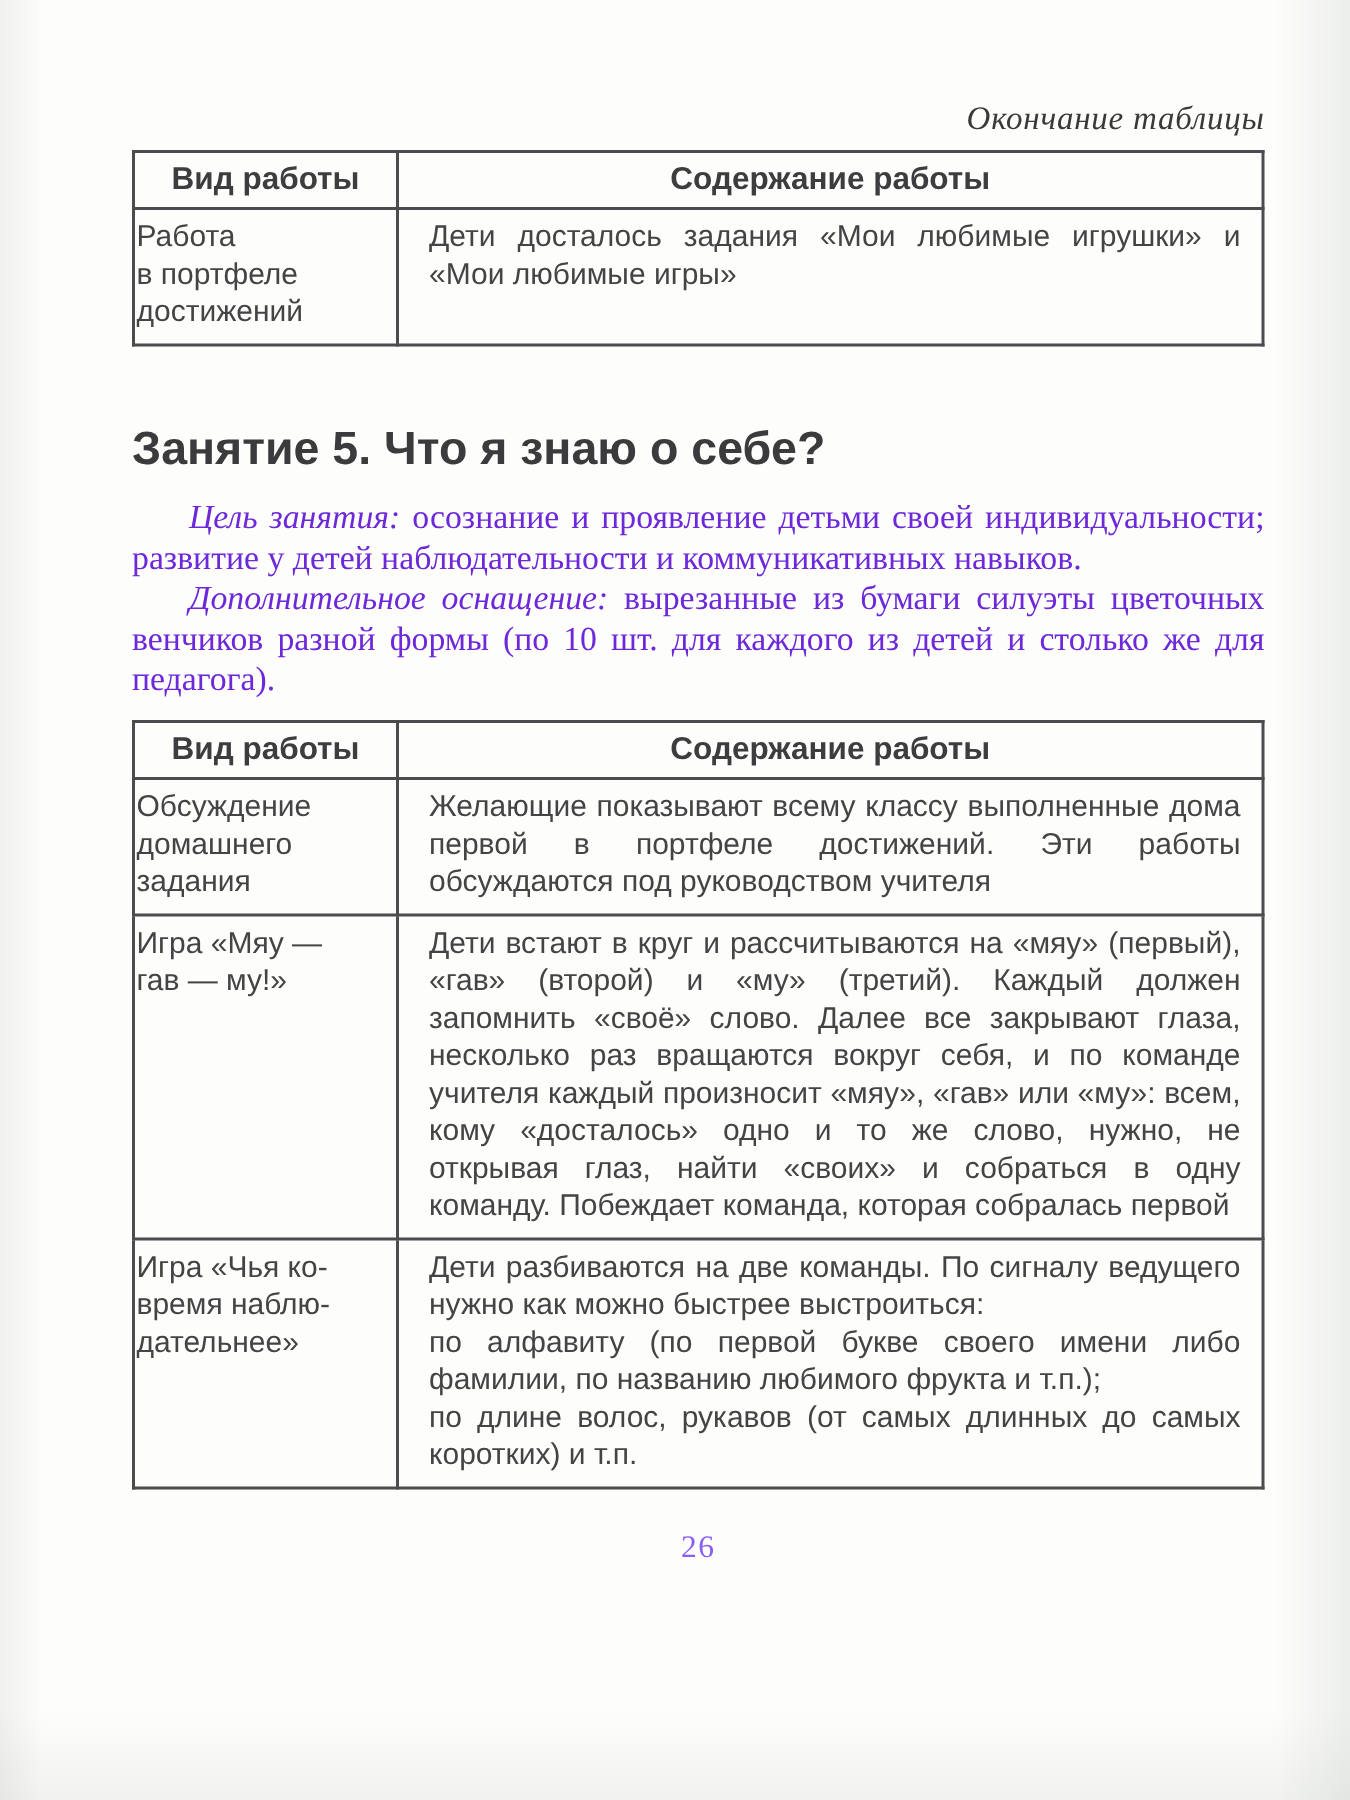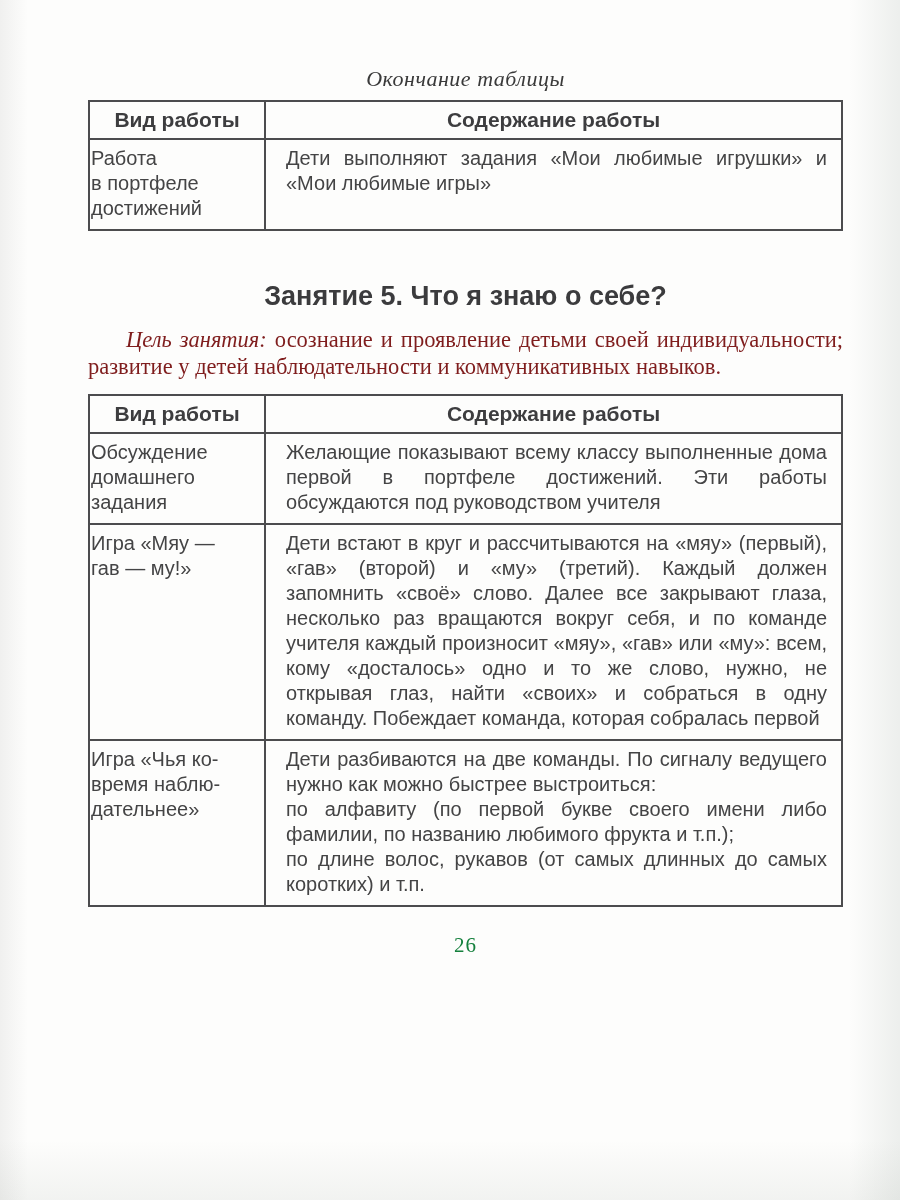--- a/index.html
+++ b/index.html
@@ -11,21 +11,21 @@
       linear-gradient(180deg, rgba(140,150,140,0) 0%, rgba(140,150,140,0) 95%, rgba(140,150,140,0.10) 100%),
       linear-gradient(90deg, #f0f0ef 0px, #fdfdfc 28px, #fdfdfc 850px, #edefed 898px);
     overflow: hidden;
   }
   .content {
     margin-left: 88px;
     width: 755px;
   }
   .note {
     margin-top: 66px;
-    text-align: center;
+    text-align: right;
     font-style: italic;
     font-size: 22px;
     color: #3a3a3a;
     letter-spacing: 0.5px;
   }
   table {
     border-collapse: collapse;
     table-layout: fixed;
     width: 100%;
     font-family: "Liberation Sans", "DejaVu Sans", sans-serif;
@@ -56,41 +56,41 @@
     padding-right: 14px;
   }
   .tbl1 td { min-height: 70px; }
   .tbl1 .r1 td { height: 81px; }
   .tbl1 .r2 td { height: 80px; }
   .tbl2 .r1 td { height: 84px; }
   .tbl2 .r2 td { height: 204px; }
   .tbl2 .r3 td { height: 162px; }
   .heading {
     margin-top: 50px;
-    text-align: center;
+    text-align: left;
     font-family: "Liberation Sans", "DejaVu Sans", sans-serif;
     font-weight: bold;
-    font-size: 27px;
+    font-size: 31px;
     color: #3b3b3d;
   }
   .para {
     margin-top: 0;
     font-size: 22.5px;
     line-height: 27px;
     text-align: justify;
     text-indent: 38px;
-    color: #7f1d1d;
+    color: #6d28d9;
   }
   .para:first-of-type { margin-top: 14px; }
   .para .lead { font-style: italic; }
   .page-number {
     margin-top: 26px;
     text-align: center;
     font-size: 21px;
-    color: #15803d;
+    color: #8b5cf6;
     letter-spacing: 1px;
   }
 </style>
 </head>
 <body>
 
 <div class="content">
 
   <div class="note">Окончание таблицы</div>
 
@@ -103,29 +103,30 @@
       <tr>
         <th>Вид работы</th>
         <th>Содержание работы</th>
       </tr>
     </thead>
     <tbody>
       <tr class="r1">
         <td class="cell-type">Работа
 в портфеле
 достижений</td>
-        <td class="cell-content">Дети выполняют задания «Мои любимые игрушки» и «Мои любимые игры»</td>
+        <td class="cell-content">Дети досталось задания «Мои любимые игрушки» и «Мои любимые игры»</td>
       </tr>
     </tbody>
   </table>
 
   <div class="heading">Занятие 5. Что я знаю о себе?</div>
 
   <p class="para"><span class="lead">Цель занятия:</span><span> осознание и проявление детьми своей индивидуальности; развитие у детей наблюдательности и коммуникативных навыков.</span></p>
 
+  <p class="para"><span class="lead">Дополнительное оснащение:</span><span> вырезанные из бумаги силуэты цветочных венчиков разной формы (по 10 шт. для каждого из детей и столько же для педагога).</span></p>
 
   <table class="tbl2">
     <colgroup>
         <col class="c1">
         <col>
       </colgroup>
     <thead>
       <tr>
         <th>Вид работы</th>
         <th>Содержание работы</th>

